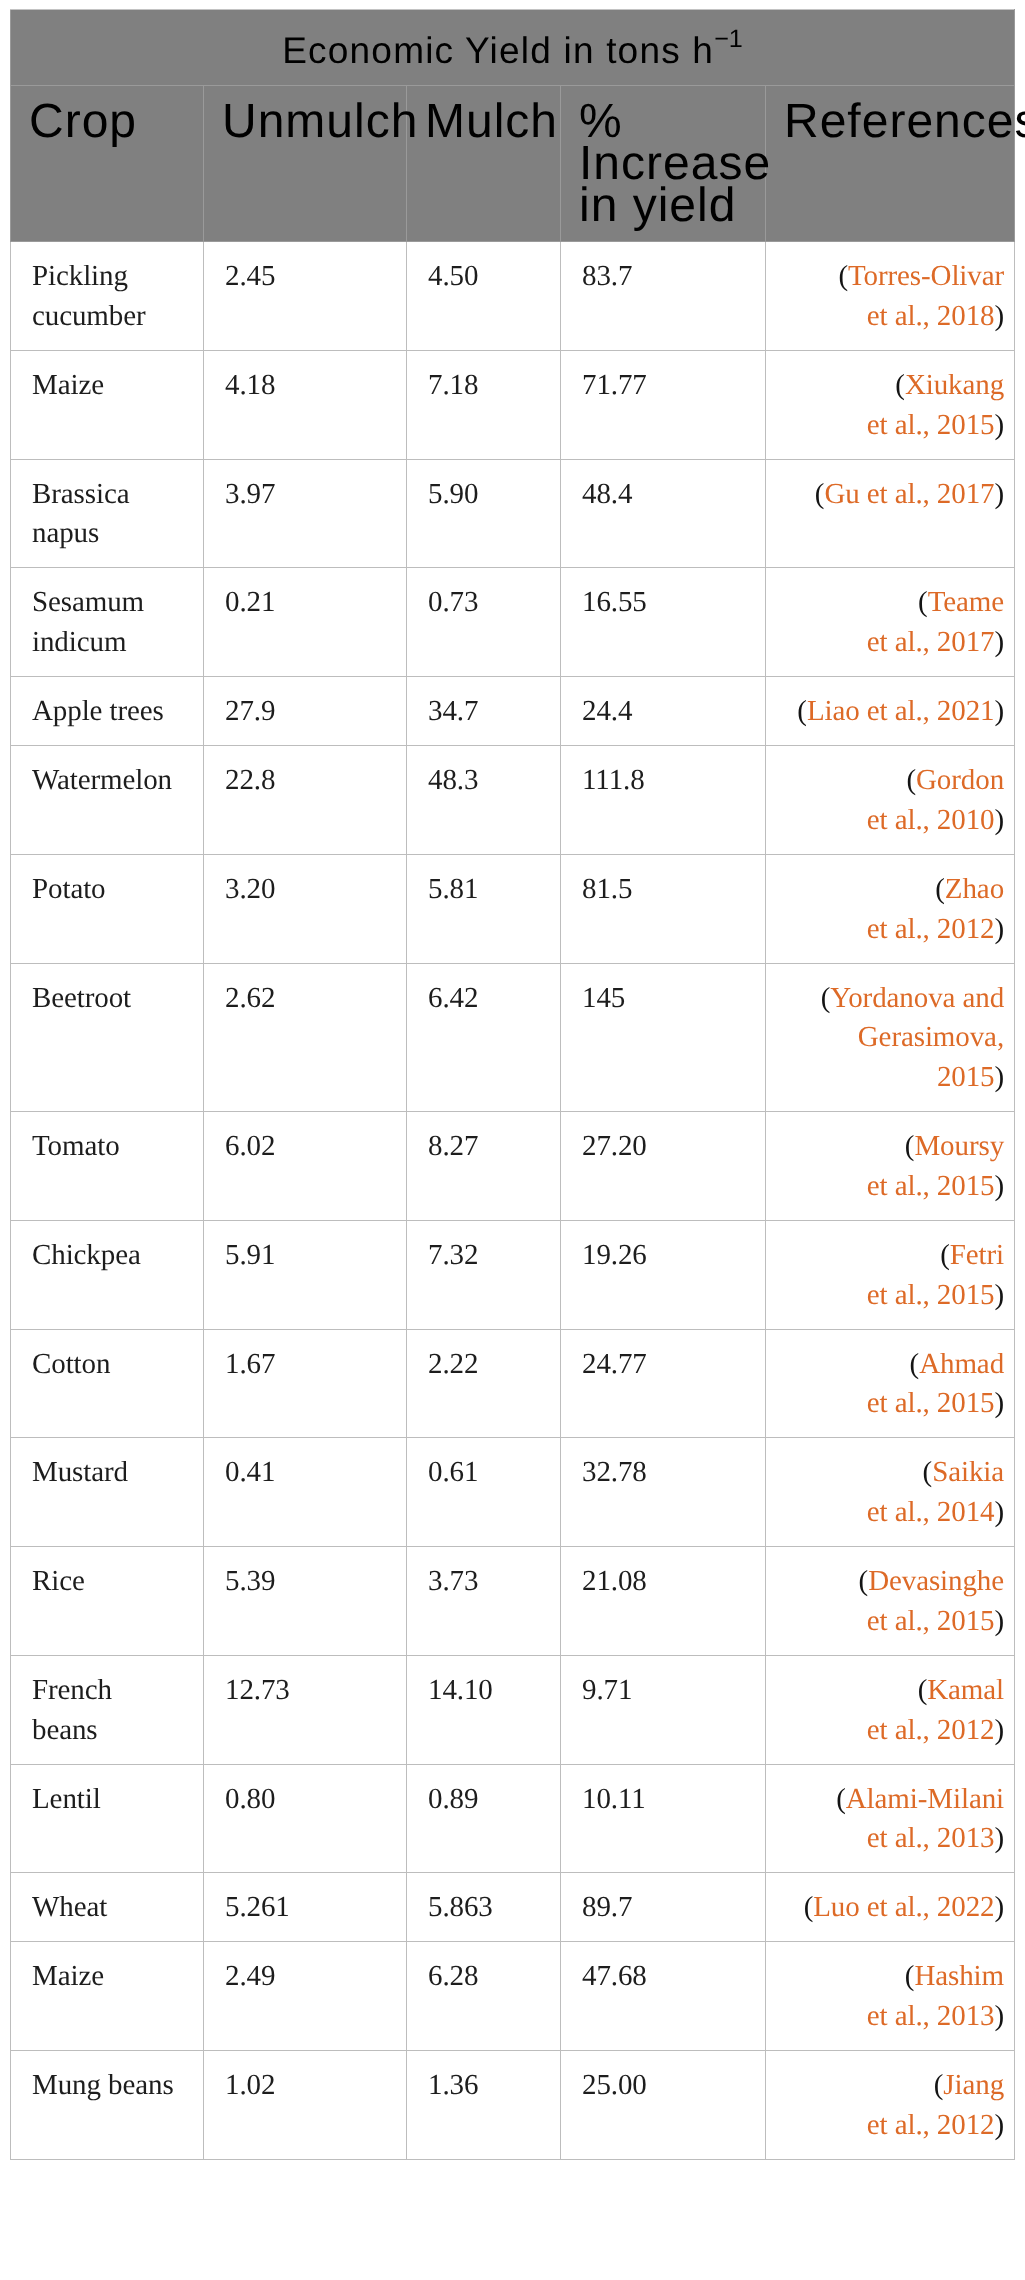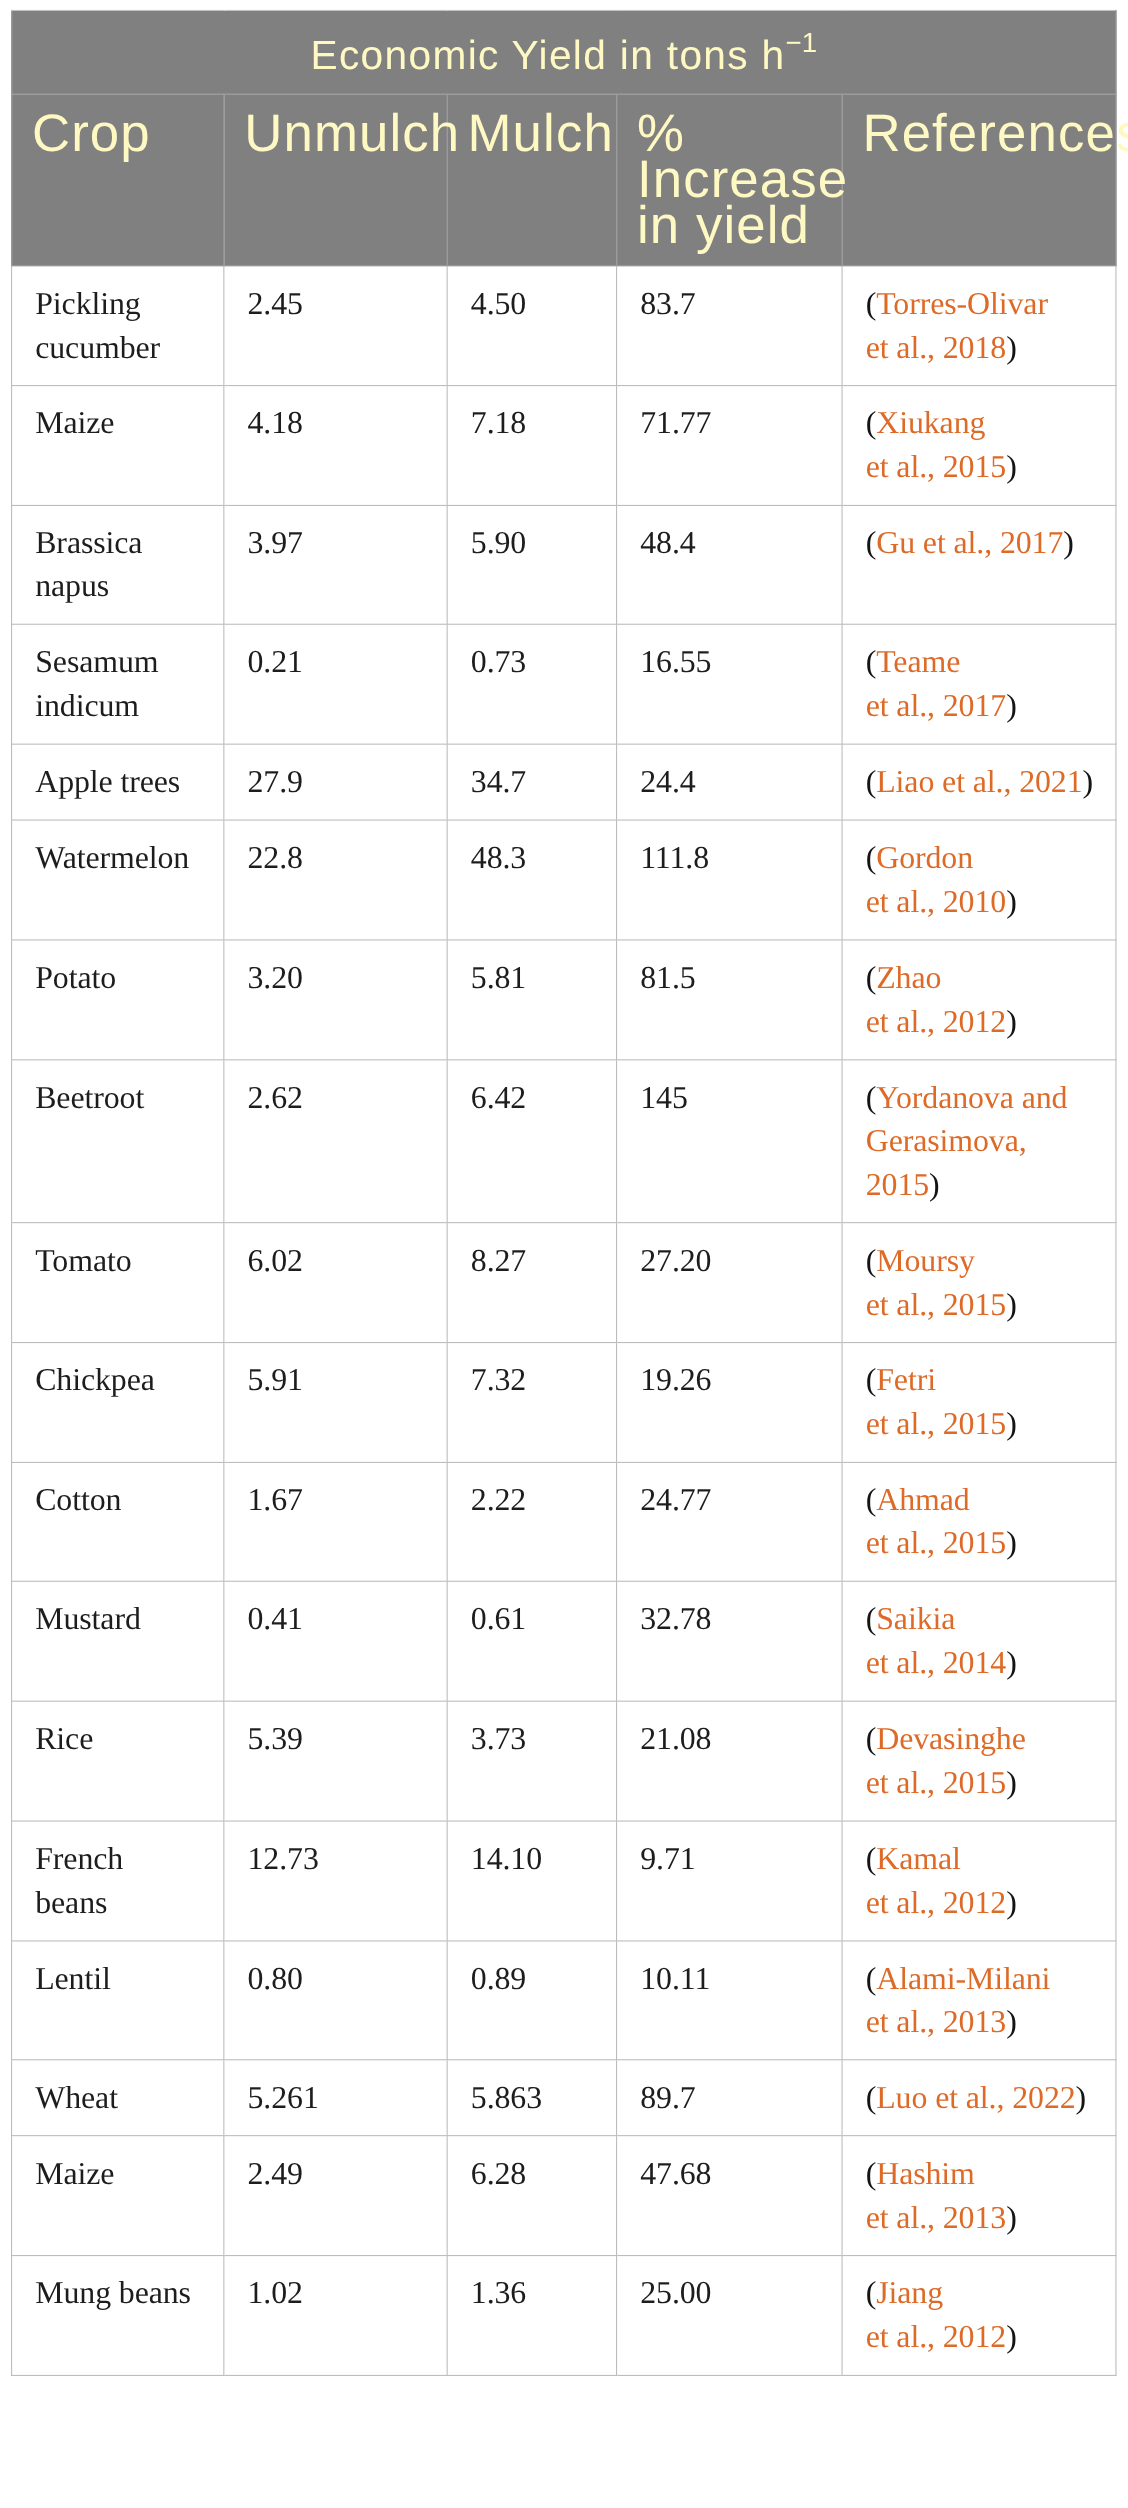--- a/index.html
+++ b/index.html
@@ -7,31 +7,31 @@
   body{width:1025px;height:2280px;overflow:hidden;
        font-family:"Liberation Serif",serif;
        -webkit-font-smoothing:antialiased;
        -moz-osx-font-smoothing:grayscale;
        text-rendering:geometricPrecision;}
   #yield-table{position:absolute;left:10px;top:9px;width:1004px;
        border-collapse:collapse;table-layout:fixed;
        -webkit-font-smoothing:antialiased;}
   #yield-table td{border:1px solid #bdbdbd;padding:0;vertical-align:top;
        box-sizing:border-box;}
-  #yield-table td.hdr{background:#808080;color:#fef9c3;
+  #yield-table td.hdr{background:#808080;color:#000000;
        font-family:"Liberation Sans",sans-serif;border-color:#9a9a9a;}
   #yield-table td.title-cell{border-top-color:#c3c3c3;text-align:center;font-size:37px;line-height:40px;
        padding:21px 0 14px 0;font-weight:400;letter-spacing:1.2px;}
   #yield-table td.title-cell sup{font-size:.68em;vertical-align:baseline;
        position:relative;top:-0.62em;line-height:0;letter-spacing:0;}
   #yield-table td.colh{font-size:48px;padding:15px 4px 14px 18px;line-height:42px;
        font-weight:400;text-align:left;letter-spacing:1.0px;}
   #yield-table td.body-cell{font-size:29px;line-height:39.75px;letter-spacing:-0.1px;
        padding:15px 10px 13.25px 21px;color:#1d1d1d;}
-  #yield-table td.ref-cell{color:#141414;}
+  #yield-table td.ref-cell{color:#141414;text-align:right;}
   #yield-table a.reference-link{color:#dd6a27;text-decoration:none;}
 </style>
 </head>
 <body>
 
 <table id="yield-table">
   <colgroup>
     <col style="width:193px">
       <col style="width:203px">
       <col style="width:154px">

